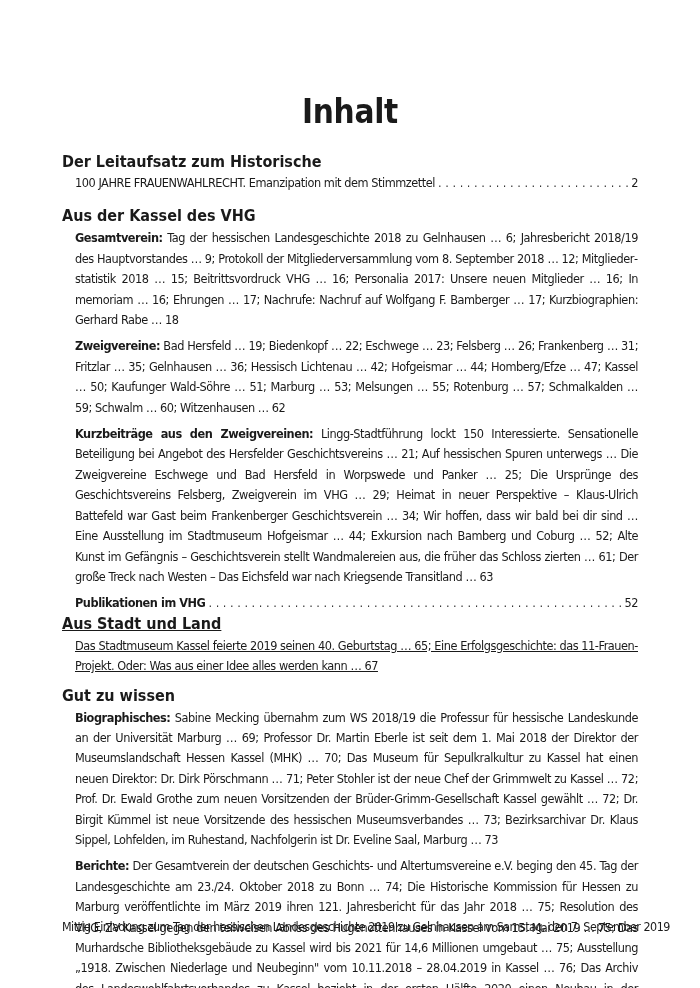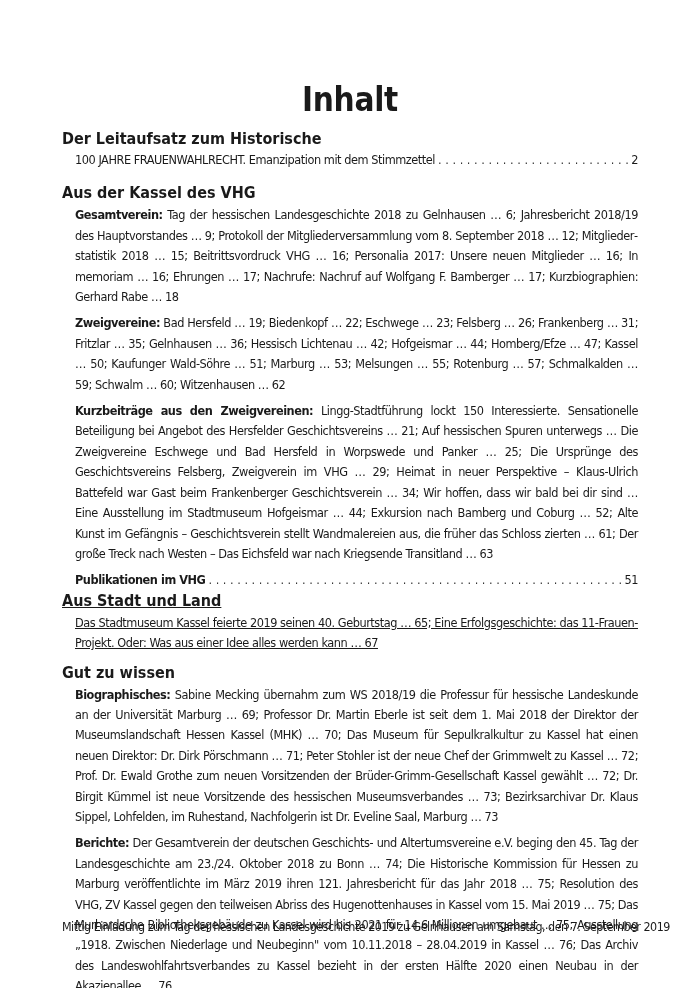--- a/index.html
+++ b/index.html
@@ -1,19 +1,19 @@
 <!DOCTYPE html>
 <html><head>
 <meta charset="utf-8">
 <style>
   html, body { margin:0; padding:0; background:#ffffff; }
   body { width:700px; height:988px; position:relative; overflow:hidden;
          font-family:"DejaVu Sans Condensed","DejaVu Sans", sans-serif; color:#1a1a1a; }
   .page { position:absolute; left:62px; top:0; width:576px; }
-  .title { text-align:center; font-size:33px; font-weight:bold; margin:0; padding-top:80px; height:48px; line-height:40px; letter-spacing:-0.3px; }
+  .title { text-align:center; font-size:33px; font-weight:bold; margin:12px; padding-top:80px; height:48px; line-height:40px; letter-spacing:-0.3px; }
   .sec-h { font-size:16px; font-weight:bold; margin:0; line-height:20px; }
   .body { margin-left:13px; font-size:12.6px; line-height:20.4px; text-align:justify; letter-spacing:-0.45px; }
   .para { margin:0 0 6px 0; }
   .lbl { font-weight:bold; }
   .toc-line { display:flex; align-items:baseline; margin-left:13px; font-size:12.6px; line-height:20.4px; letter-spacing:-0.45px; }
   .toc-line .txt { white-space:nowrap; }
   .toc-line .dots { flex:1; overflow:hidden; white-space:nowrap; margin:0 3px; letter-spacing:2.2px; color:#333; }
   .toc-line .dots::before { content:". . . . . . . . . . . . . . . . . . . . . . . . . . . . . . . . . . . . . . . . . . . . . . . . . . . . . . . . . . . . . . . . . . . . . . . . . . . . . . . . . . . . . . . . . . . . . . . . . . . . . . . . . . . . . . . . . ."; letter-spacing:0; }
   .toc-line .pg { white-space:nowrap; }
   .footer { position:absolute; left:62px; top:918px; width:576px; font-size:12.4px; line-height:18px; letter-spacing:-0.5px; white-space:nowrap; }
@@ -36,21 +36,21 @@
   <div style="margin-top:13px;">
     <h2 class="sec-h">Aus der Kassel des VHG</h2>
     <div class="body" style="margin-top:2px;">
       <p class="para"><span class="lbl">Gesamtverein:</span><span> Tag der hessischen Landesgeschichte 2018 zu Gelnhausen … 6; Jahresbericht 2018/19 des Hauptvorstandes … 9; Protokoll der Mitgliederversammlung vom 8. September 2018 … 12; Mitglieder­statistik 2018 … 15; Beitrittsvordruck VHG … 16; Personalia 2017: Unsere neuen Mitglieder … 16; In memoriam … 16; Ehrungen … 17; Nachrufe: Nachruf auf Wolfgang F. Bamberger … 17; Kurzbiographien: Gerhard Rabe … 18</span></p>
       <p class="para"><span class="lbl">Zweigvereine:</span><span> Bad Hersfeld … 19; Biedenkopf … 22; Eschwege … 23; Felsberg … 26; Frankenberg … 31; Fritzlar … 35; Gelnhausen … 36; Hessisch Lichtenau … 42; Hofgeismar … 44; Homberg/Efze … 47; Kassel … 50; Kaufunger Wald-Söhre … 51; Marburg … 53; Melsungen … 55; Rotenburg … 57; Schmal­kalden … 59; Schwalm … 60; Witzenhausen … 62</span></p>
       <p class="para"><span class="lbl">Kurzbeiträge aus den Zweigvereinen:</span><span> Lingg-Stadtführung lockt 150 Interessierte. Sensationelle Beteiligung bei Angebot des Hersfelder Geschichtsvereins … 21; Auf hessischen Spuren unterwegs … Die Zweigvereine Eschwege und Bad Hersfeld in Worpswede und Panker … 25; Die Ursprünge des Geschichtsvereins Felsberg, Zweigverein im VHG … 29; Heimat in neuer Perspektive – Klaus-Ulrich Battefeld war Gast beim Frankenberger Geschichts­verein … 34; Wir hoffen, dass wir bald bei dir sind … Eine Ausstellung im Stadtmuseum Hofgeismar … 44; Exkursion nach Bamberg und Coburg … 52; Alte Kunst im Gefängnis – Geschichtsverein stellt Wandmalereien aus, die früher das Schloss zierten … 61; Der große Treck nach Westen – Das Eichsfeld war nach Kriegsende Transitland … 63</span></p>
     </div>
     <div class="toc-line">
       <span class="txt lbl">Publikationen im VHG</span>
       <span class="dots"></span>
-      <span class="pg">51</span>
+      <span class="pg">52</span>
     </div>
   </div>
 
   <div style="text-decoration:underline;">
     <h2 class="sec-h">Aus Stadt und Land</h2>
     <div class="body" style="margin-top:2px;">
       <p class="para"><span>Das Stadtmuseum Kassel feierte 2019 seinen 40. Geburtstag … 65; Eine Erfolgsgeschichte: das 11-Frauen-Projekt. Oder: Was aus einer Idee alles werden kann … 67</span></p>
     </div>
   </div>
 

